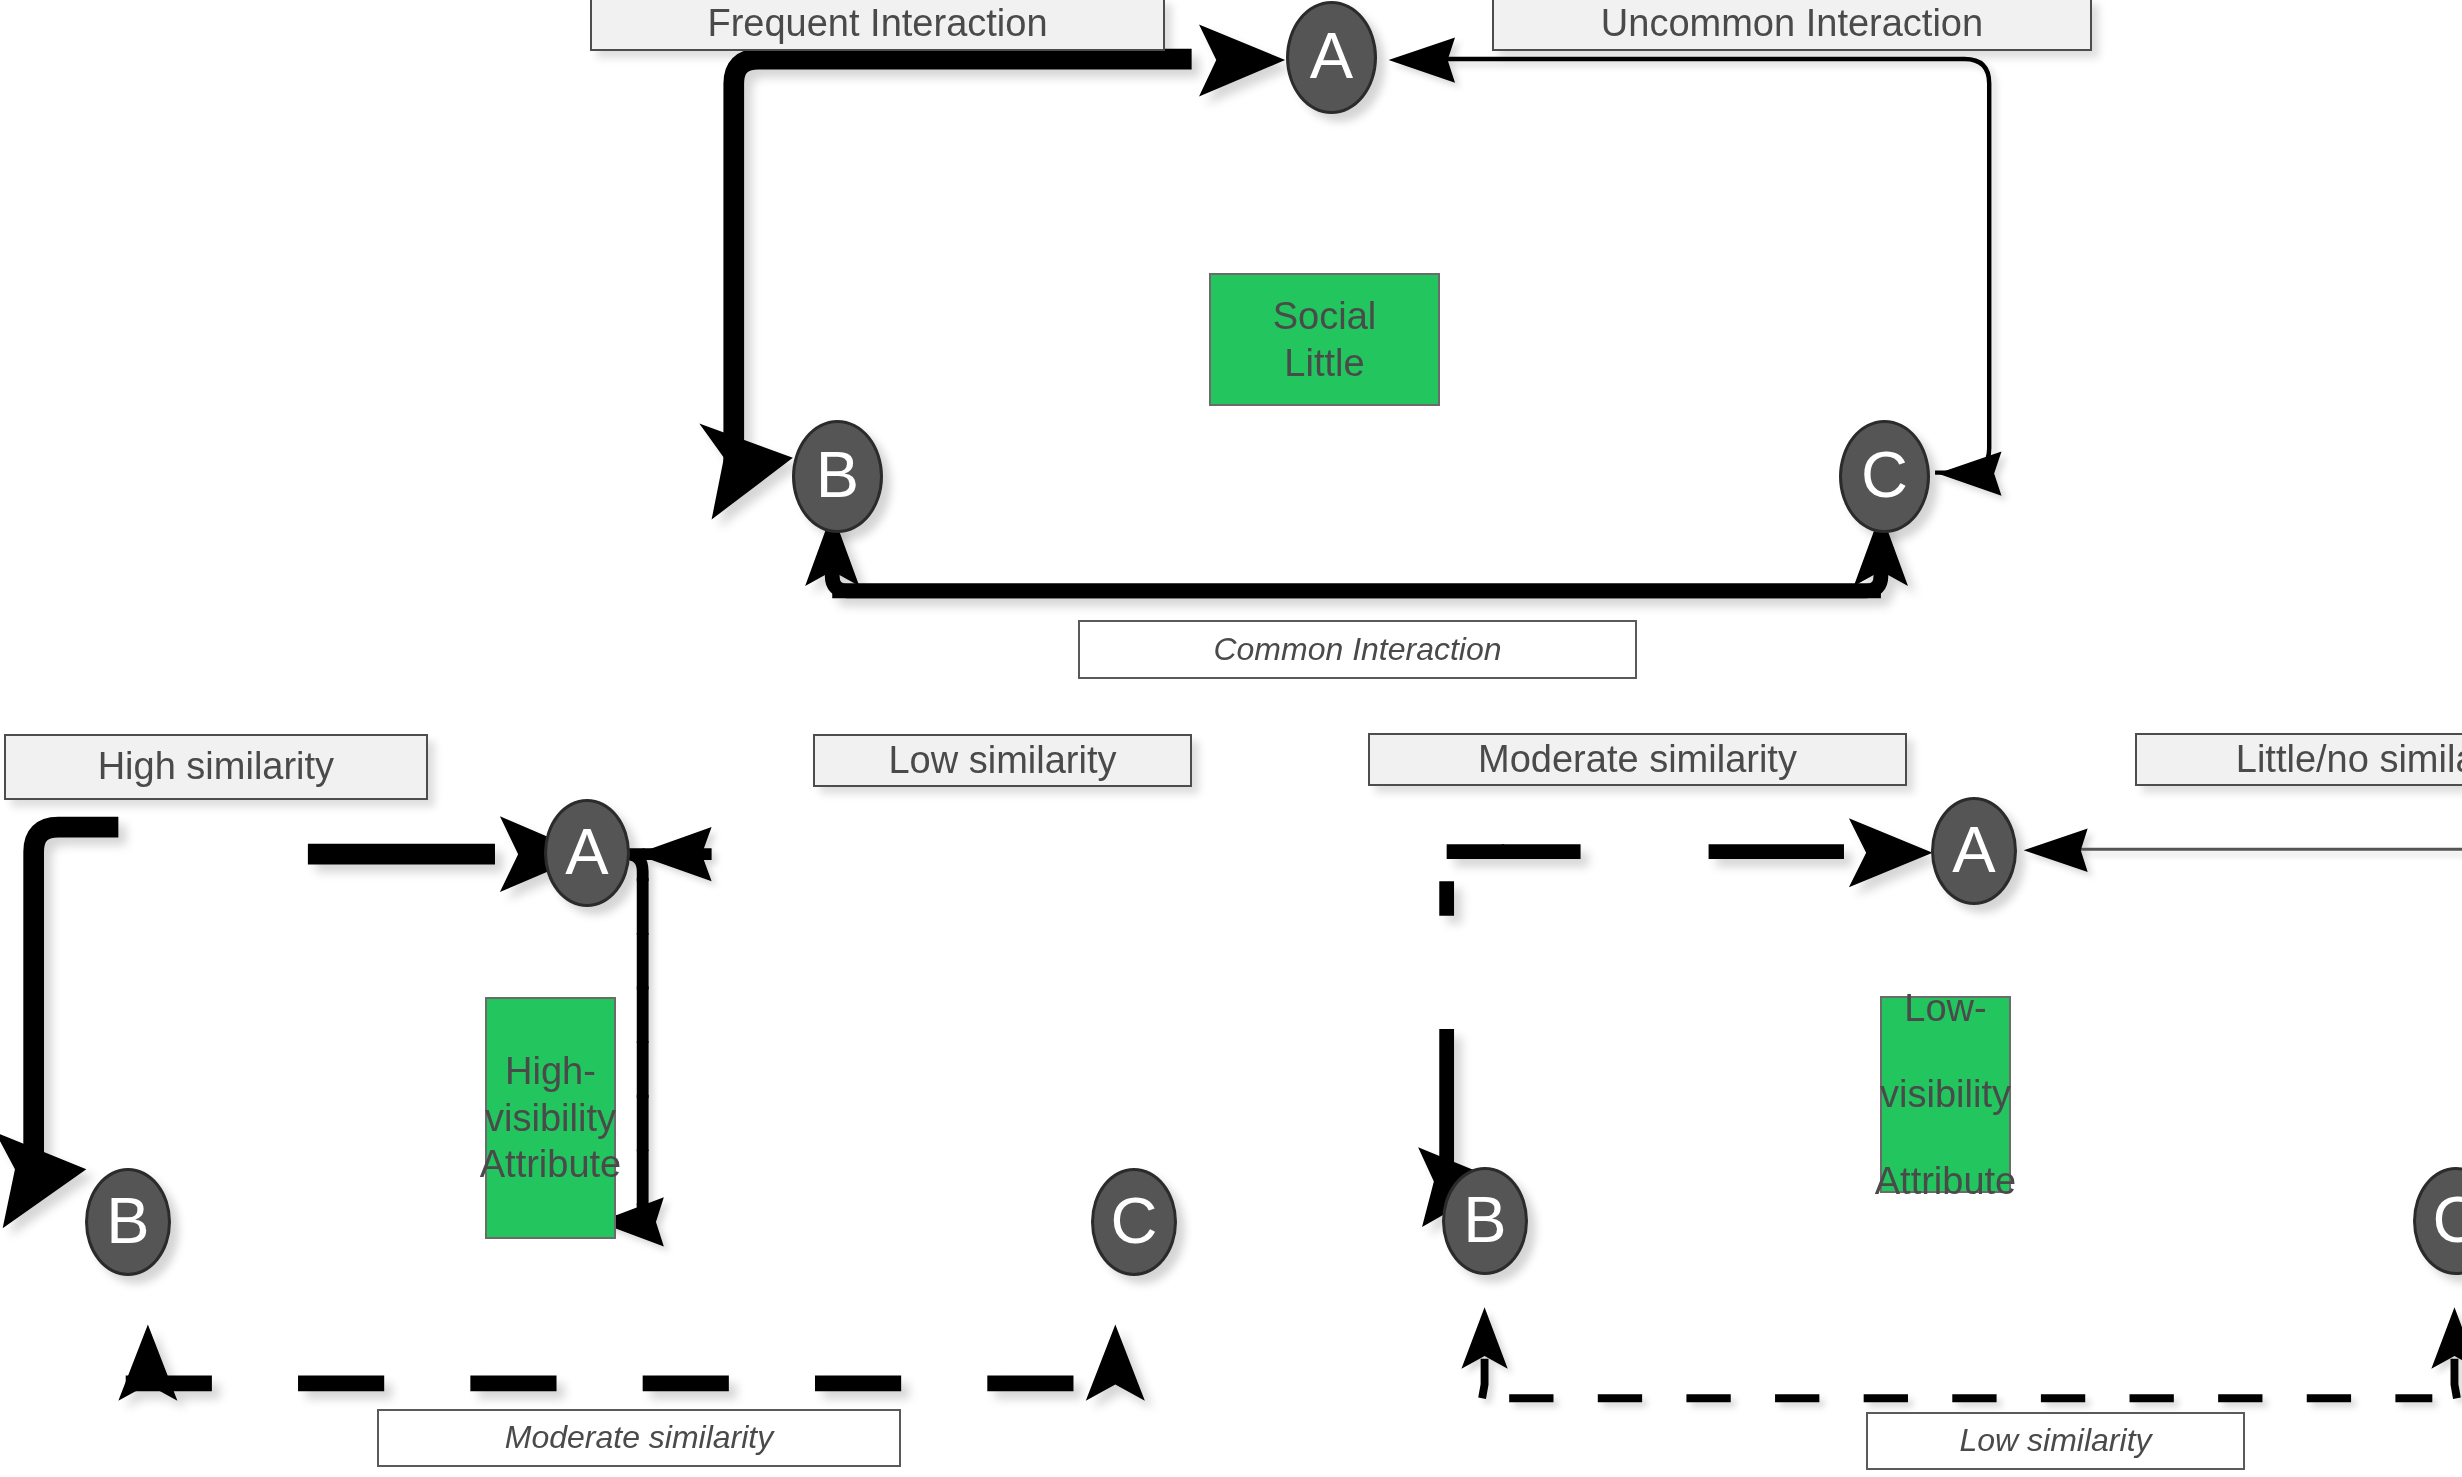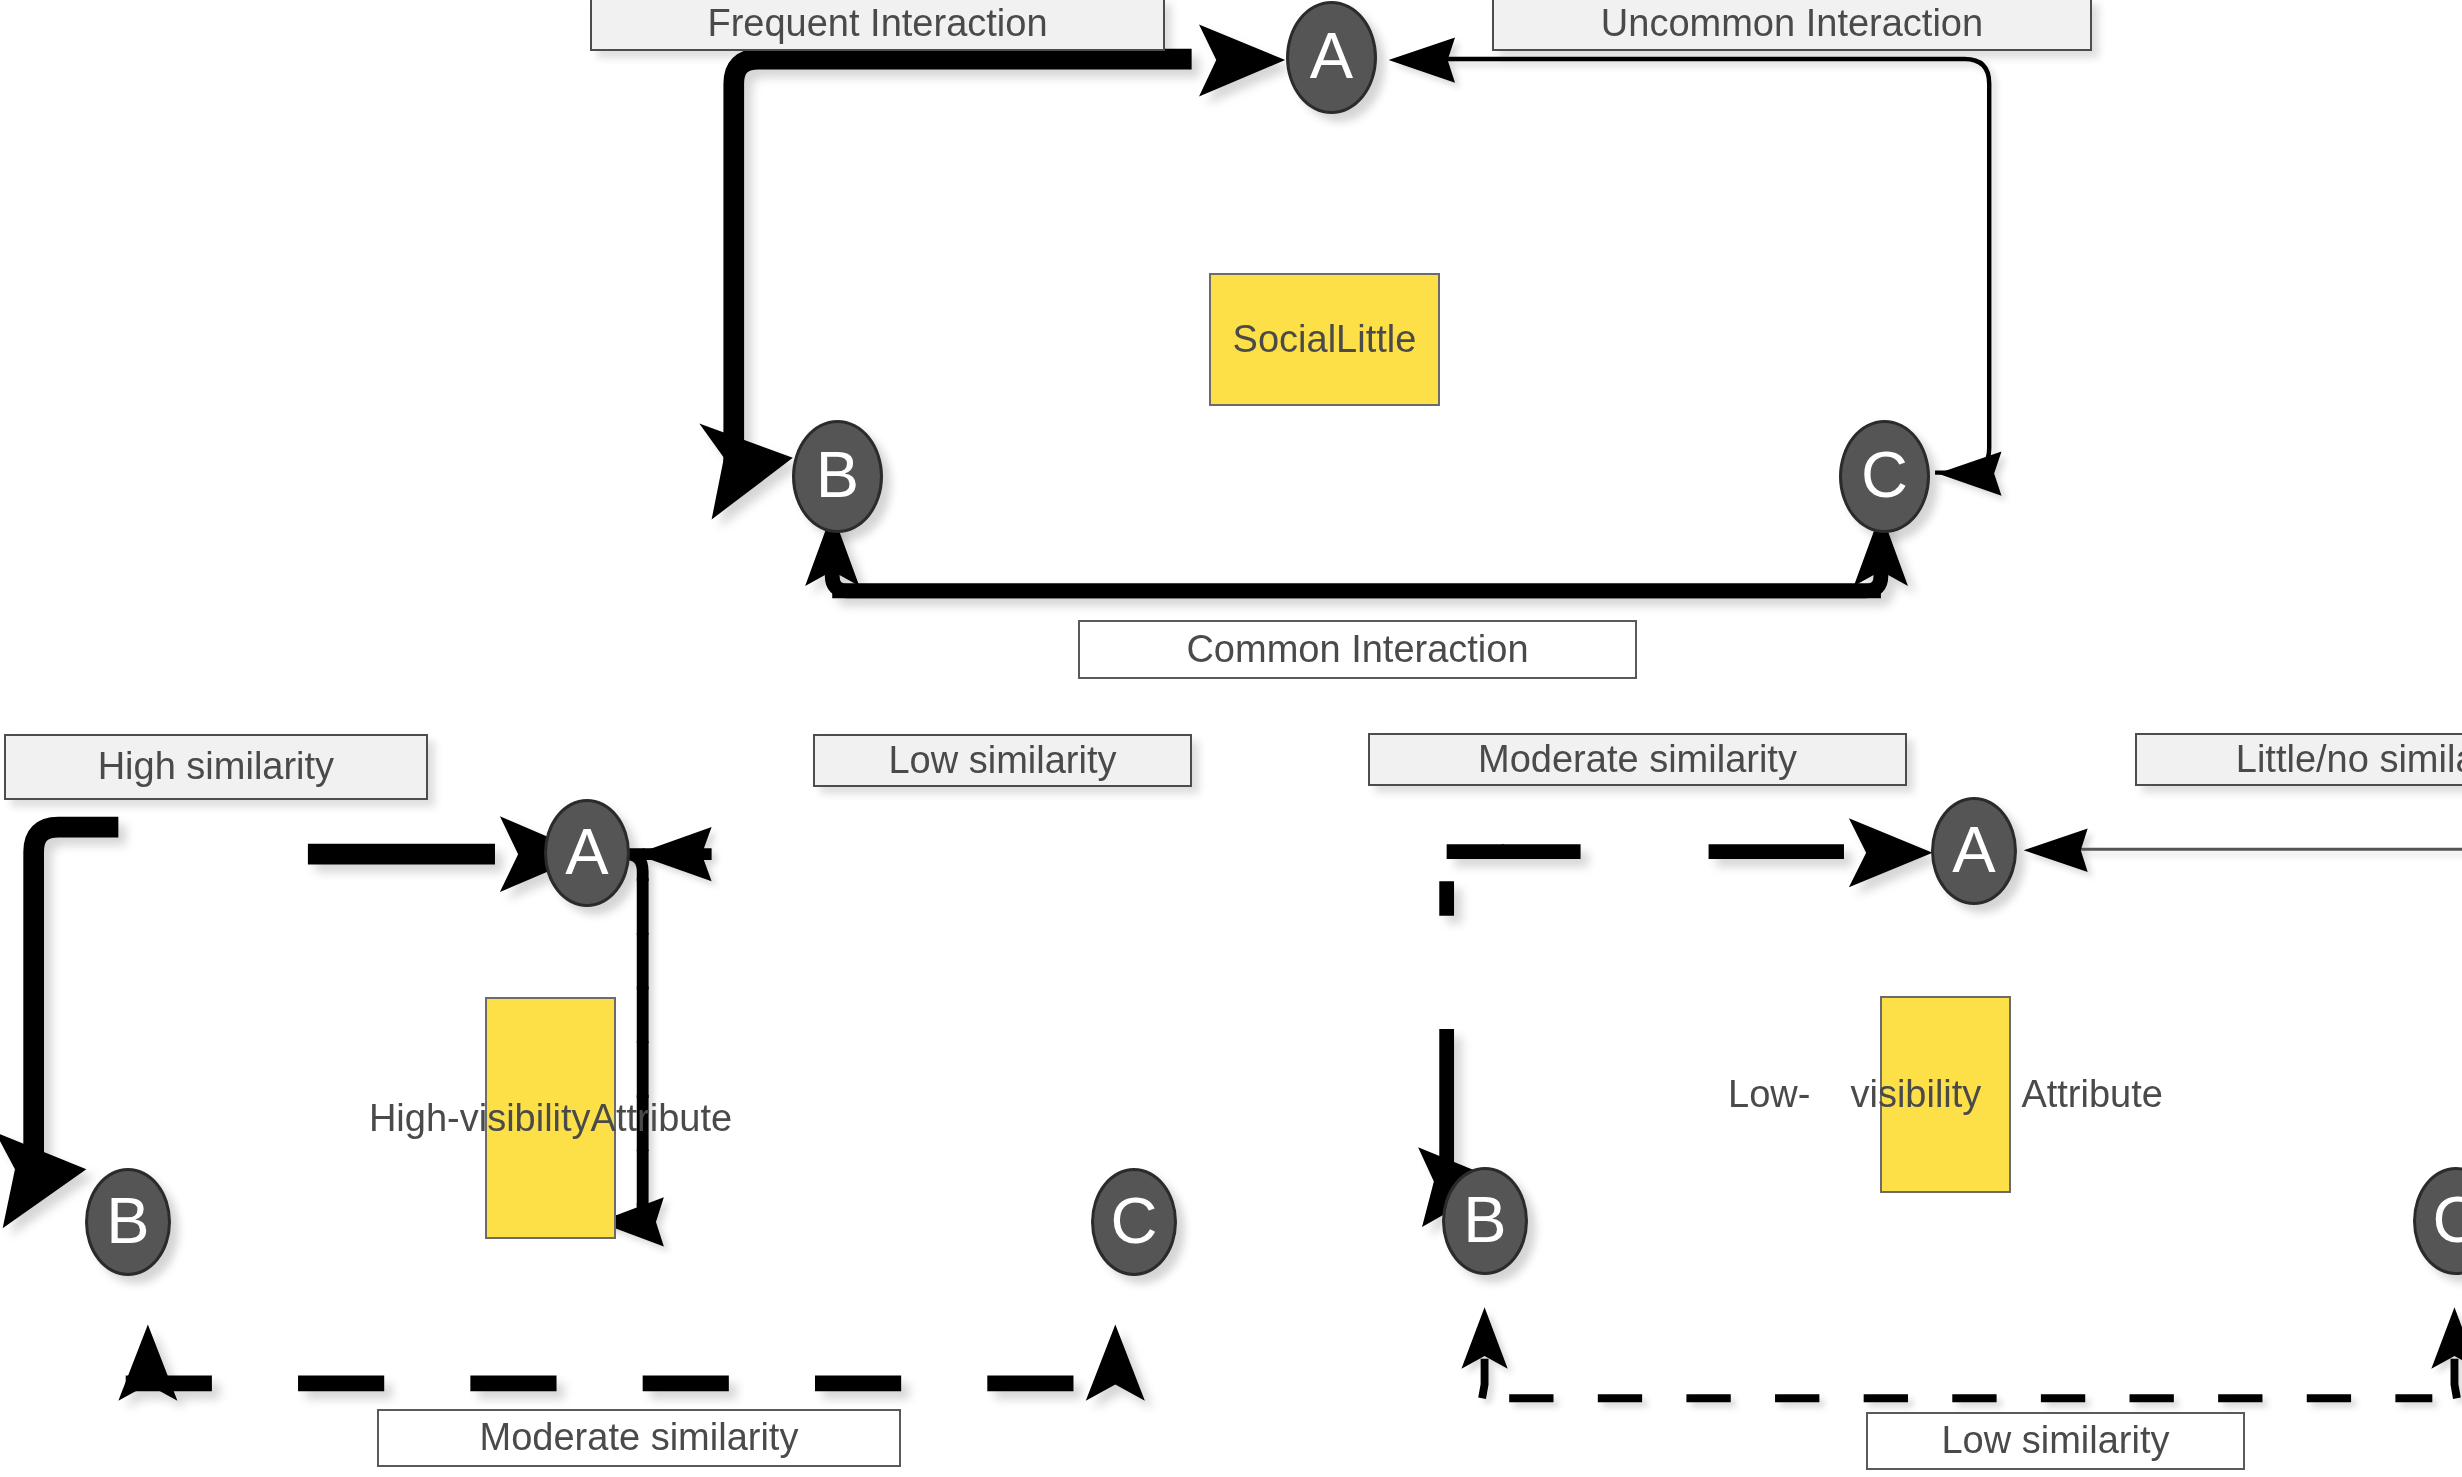--- a/index.html
+++ b/index.html
@@ -24,28 +24,29 @@
   .chip.shaded{
     background:#f1f1f1;
     border:2.5px solid #4d4d4d;
     box-shadow:6.9px 6.9px 7.9px rgba(0,0,0,0.13);
     font-size:38px;
     padding:0 6.9px;
   }
   .chip.plain{
     background:#ffffff;
     border:2.5px solid #5a5a5a;
-    font-size:38px;
+    font-size:32px;
     padding:0 6.9px;
+    font-style:italic;
   }
   .chip.attr{
-    background:#fde047;
+    background:#22c55e;
     border:2.5px solid #6b6b6b;
     font-size:38px;
-    flex-direction:row;
+    flex-direction:column;
     justify-content:center;
     padding:3px 4.9px;
     line-height:1.22;
   }
   .chip.attr span{display:block;text-align:center;}
 
   
   .node{
     position:absolute;
     box-sizing:border-box;

